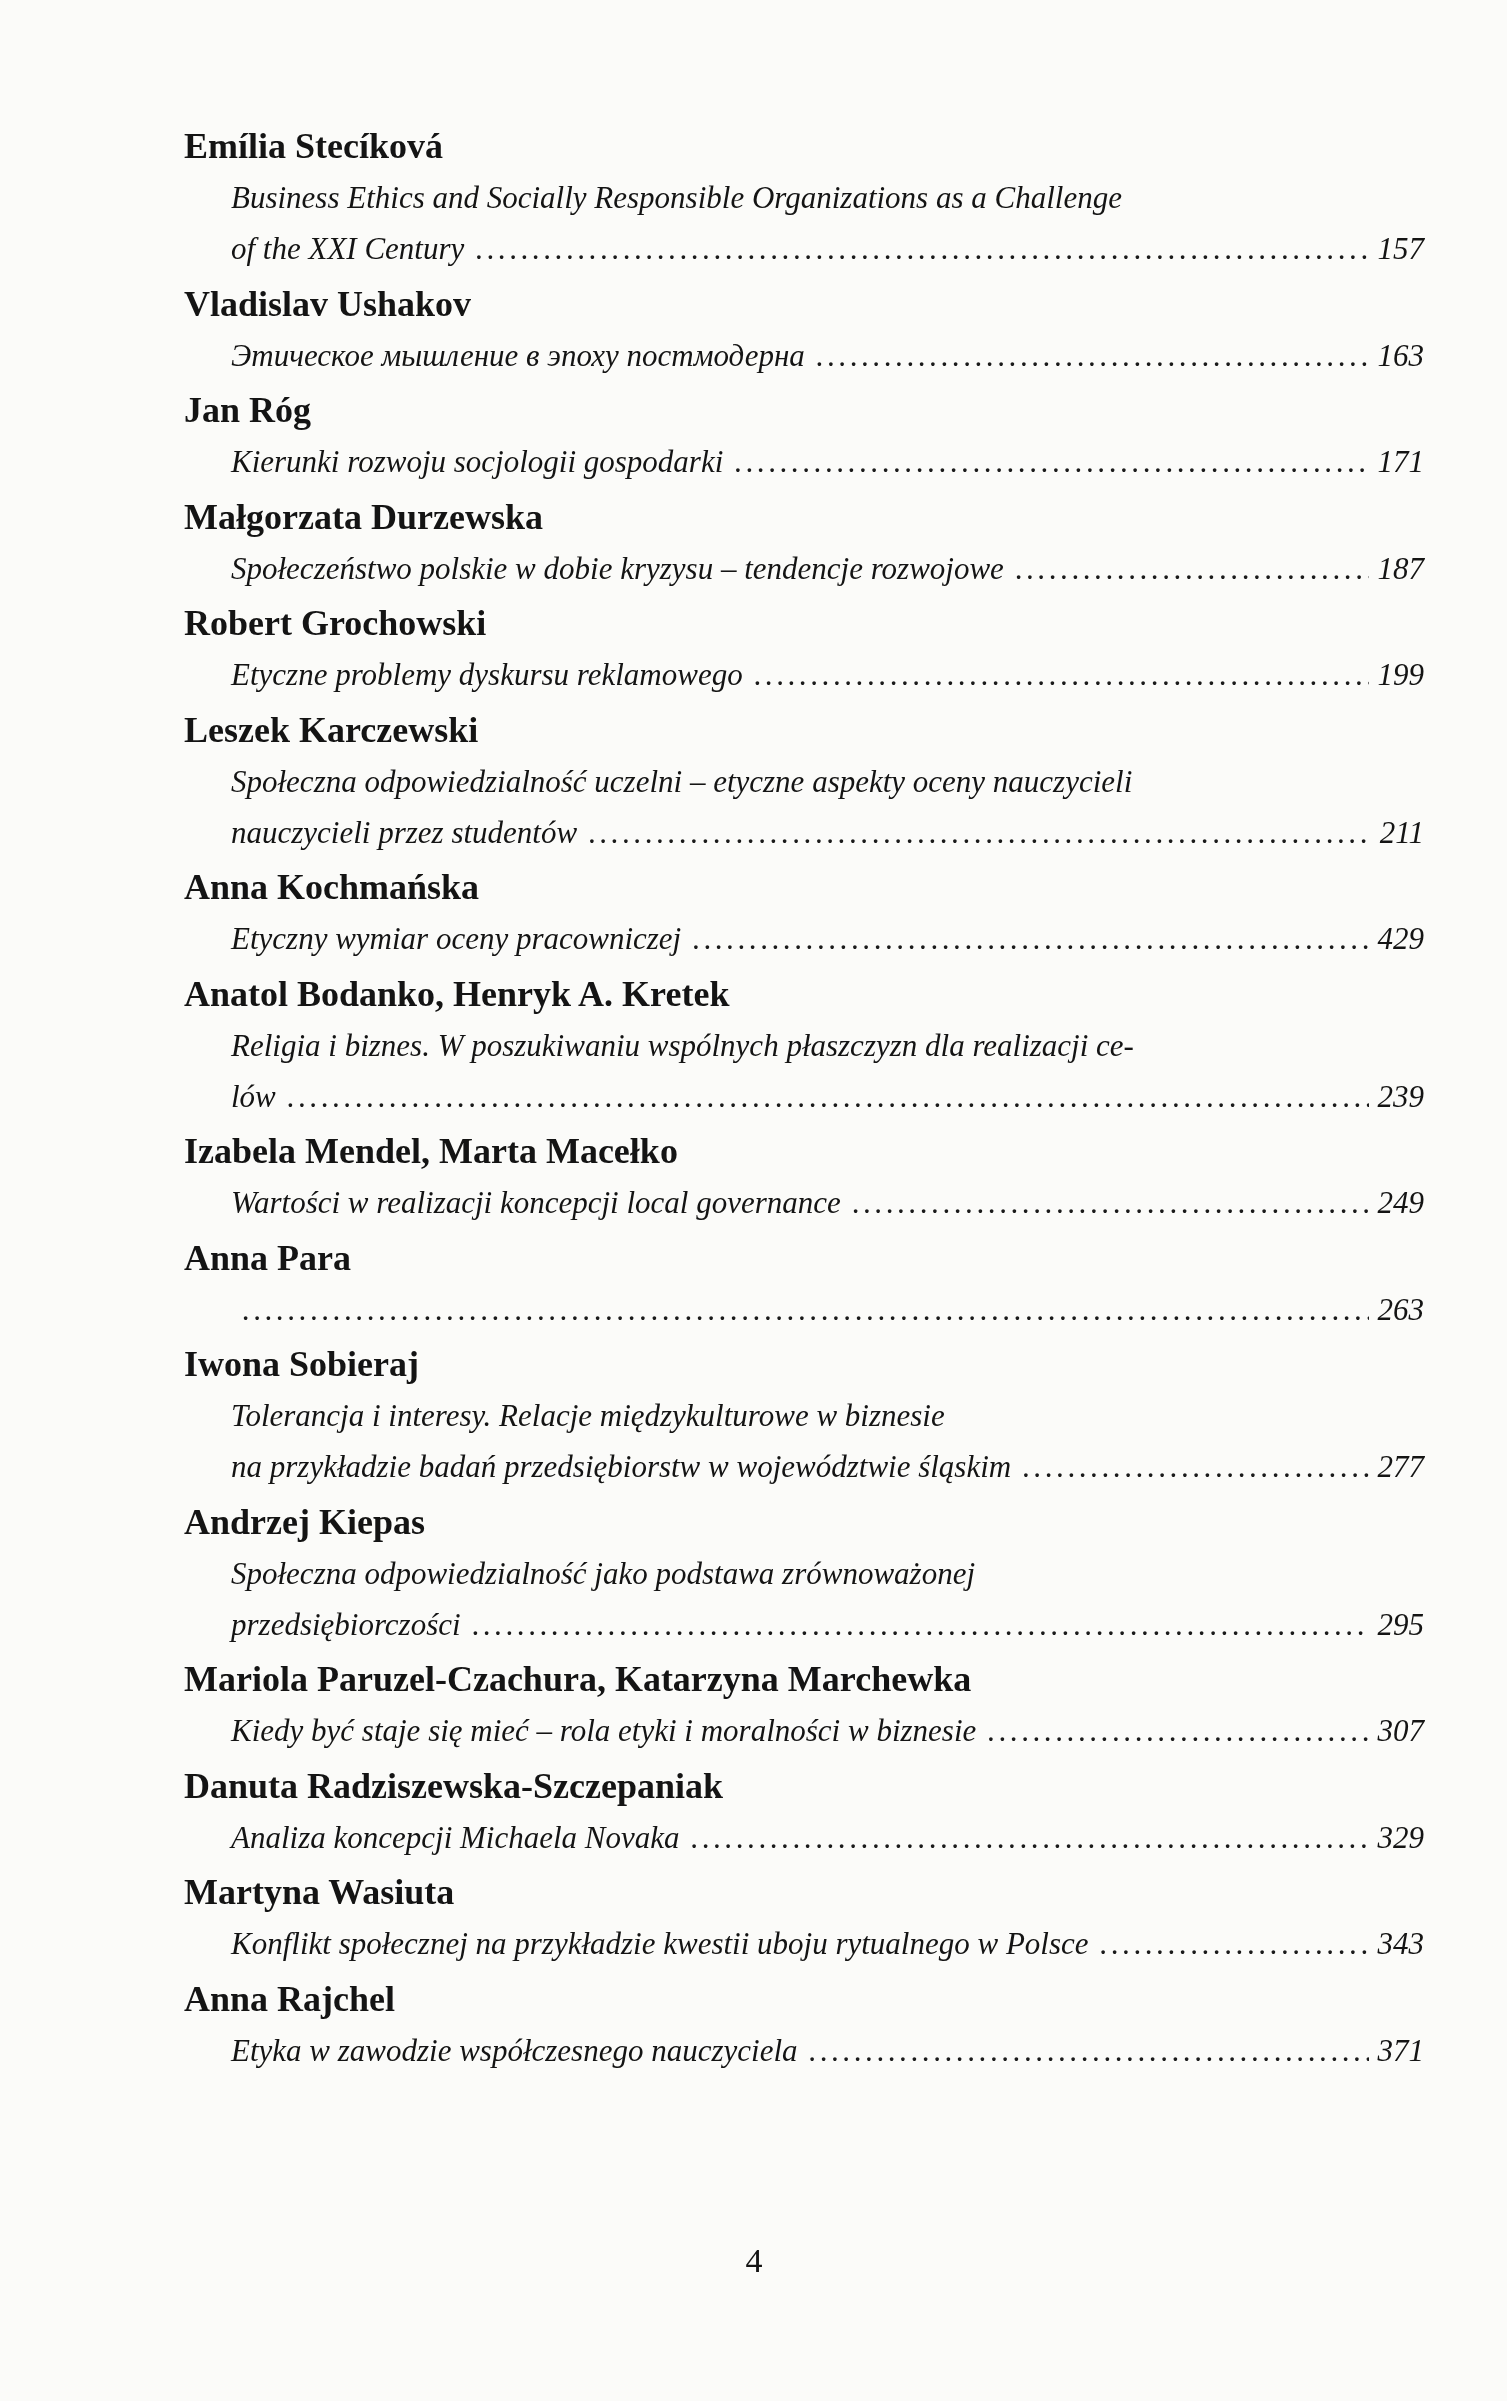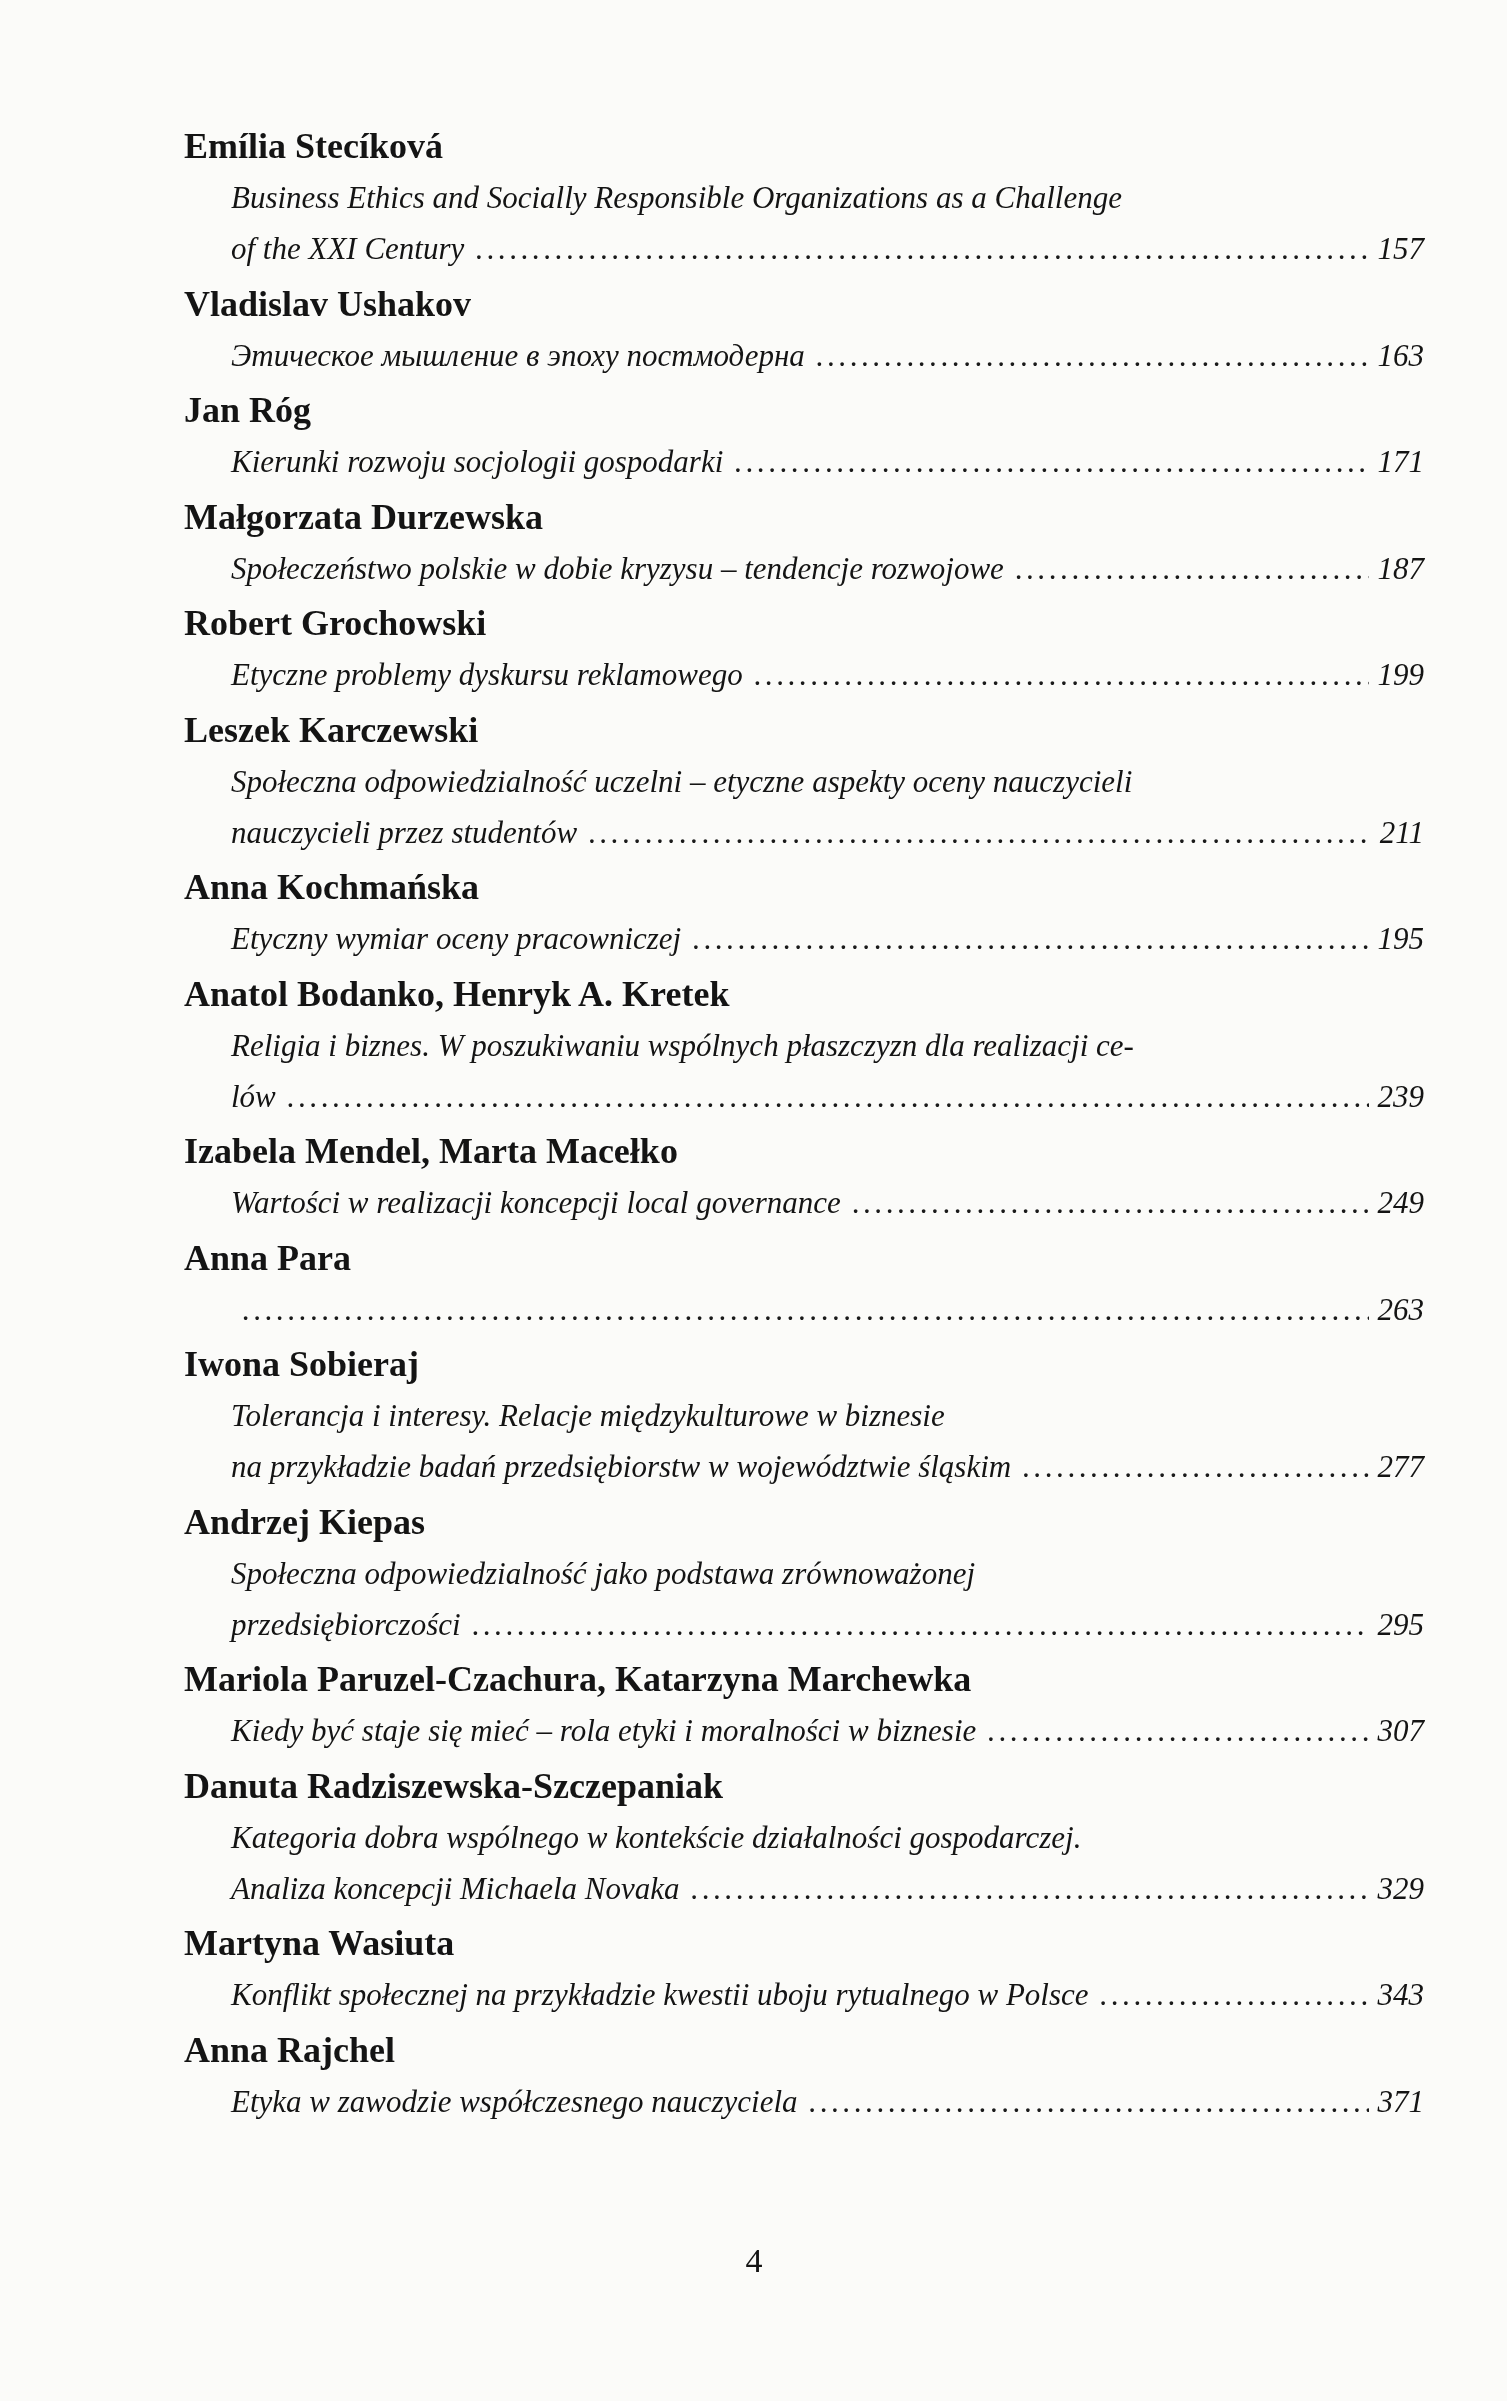--- a/index.html
+++ b/index.html
@@ -122,21 +122,21 @@
           <span class="final-text">nauczycieli przez studentów</span>
           <span class="dots">........................................................................................................................................................................................................</span>
           <span class="pagenum">211</span>
         </div>
       </div>
       <div class="entry">
         <div class="author">Anna Kochmańska</div>
         <div class="title-line leader-row">
           <span class="final-text">Etyczny wymiar oceny pracowniczej</span>
           <span class="dots">........................................................................................................................................................................................................</span>
-          <span class="pagenum">195</span>
+          <span class="pagenum">429</span>
         </div>
       </div>
       <div class="entry">
         <div class="author">Anatol Bodanko, Henryk A. Kretek</div>
         <div class="title-line">Religia i biznes. W poszukiwaniu wspólnych płaszczyzn dla realizacji ce-</div>
         <div class="title-line leader-row">
           <span class="final-text">lów</span>
           <span class="dots">........................................................................................................................................................................................................</span>
           <span class="pagenum">239</span>
         </div>
@@ -177,21 +177,20 @@
       <div class="entry">
         <div class="author">Mariola Paruzel-Czachura, Katarzyna Marchewka</div>
         <div class="title-line leader-row">
           <span class="final-text">Kiedy być staje się mieć – rola etyki i moralności w biznesie</span>
           <span class="dots">........................................................................................................................................................................................................</span>
           <span class="pagenum">307</span>
         </div>
       </div>
       <div class="entry">
         <div class="author">Danuta Radziszewska-Szczepaniak</div>
-        <div class="title-line">Kategoria dobra wspólnego w kontekście działalności gospodarczej.</div>
         <div class="title-line leader-row">
           <span class="final-text">Analiza koncepcji Michaela Novaka</span>
           <span class="dots">........................................................................................................................................................................................................</span>
           <span class="pagenum">329</span>
         </div>
       </div>
       <div class="entry">
         <div class="author">Martyna Wasiuta</div>
         <div class="title-line leader-row">
           <span class="final-text">Konflikt społecznej na przykładzie kwestii uboju rytualnego w Polsce</span>

